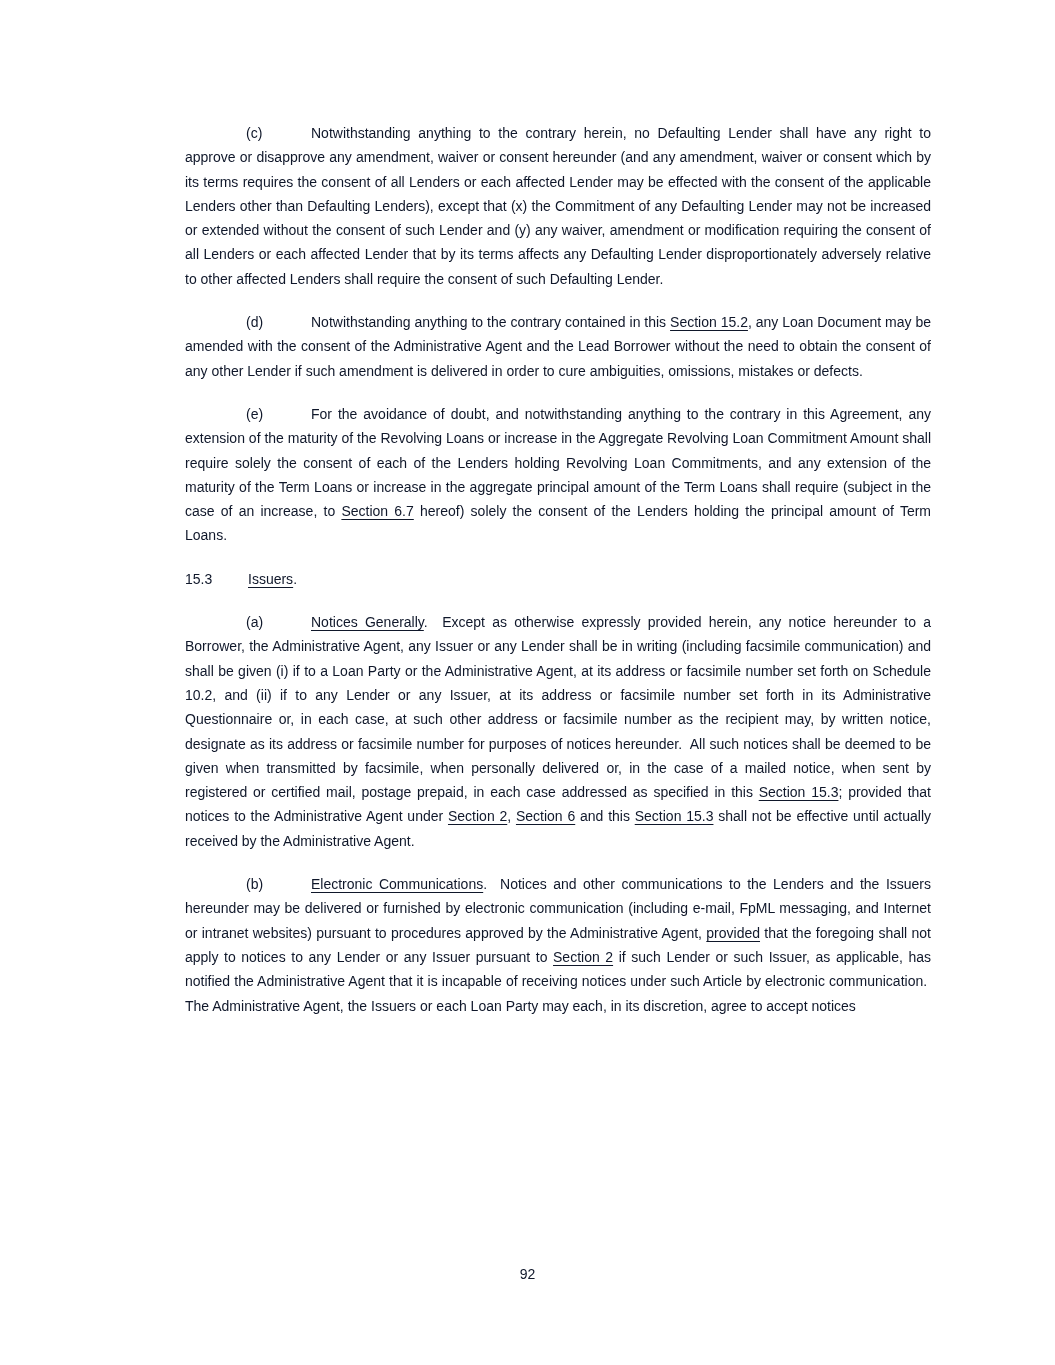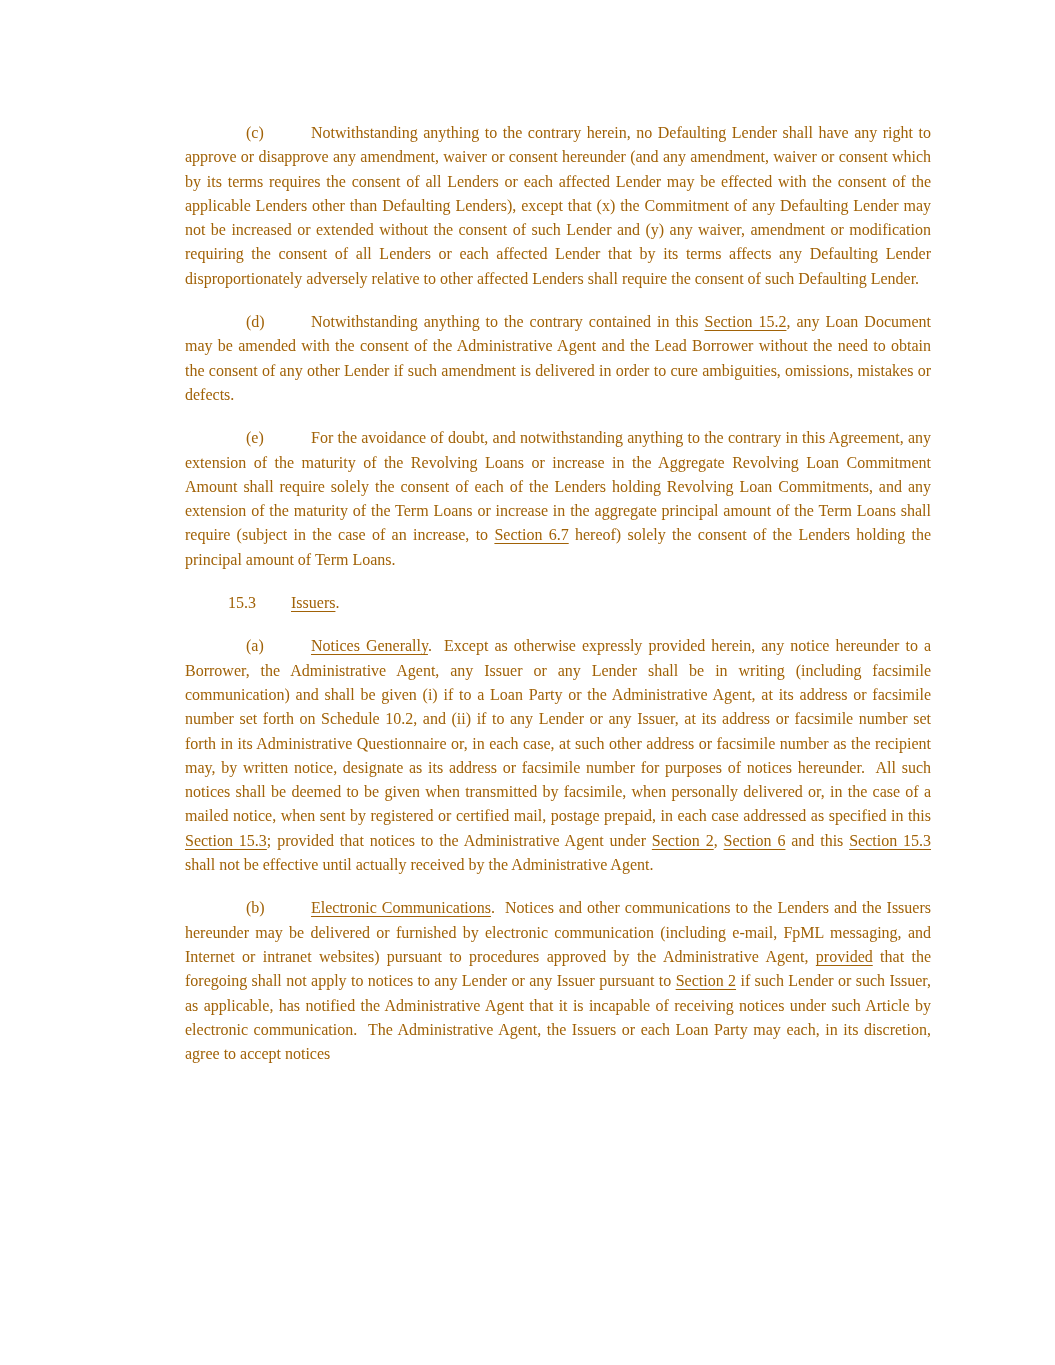--- a/index.html
+++ b/index.html
@@ -5,23 +5,23 @@
   html, body {
     margin: 0;
     padding: 0;
     background: #ffffff;
   }
   .page {
     position: relative;
     width: 1055px;
     height: 1365px;
     background: #ffffff;
-    color: #a16207;
-    font-family: Liberation Serif, serif;
-    font-size: 16px;
+    color: #0f172a;
+    font-family: Liberation Sans, sans-serif;
+    font-size: 14px;
     line-height: 24.3px;
     overflow: hidden;
   }
   .doc-body {
     position: absolute;
     left: 185px;
     top: 121px;
     width: 746px;
   }
   p.para {
@@ -36,21 +36,20 @@
   }
   .label {
     display: inline-block;
     width: 65px;
     text-indent: 0;
   }
   .hlabel {
     display: inline-block;
     width: 63px;
     text-indent: 0;
-    margin-left: 43px;
   }
   u {
     text-decoration: underline;
     text-underline-offset: 3px;
   }
   .page-number {
     position: absolute;
     left: 0;
     top: 1262px;
     width: 100%;
@@ -62,13 +61,14 @@
 
 <div class="page">
   <div class="doc-body" id="doc-body">
       <p class="para"><span class="label">(c)</span><span>Notwithstanding anything to the contrary herein, no Defaulting Lender shall have any right to approve or disapprove any amendment, waiver or consent hereunder (and any amendment, waiver or consent which by its terms requires the consent of all Lenders or each affected Lender may be effected with the consent of the applicable Lenders other than Defaulting Lenders), except that (x) the Commitment of any Defaulting Lender may not be increased or extended without the consent of such Lender and (y) any waiver, amendment or modification requiring the consent of all Lenders or each affected Lender that by its terms affects any Defaulting Lender disproportionately adversely relative to other affected Lenders shall require the consent of such Defaulting Lender.</span></p>
       <p class="para"><span class="label">(d)</span><span>Notwithstanding anything to the contrary contained in this </span><u>Section 15.2</u><span>, any Loan Document may be amended with the consent of the Administrative Agent and the Lead Borrower without the need to obtain the consent of any other Lender if such amendment is delivered in order to cure ambiguities, omissions, mistakes or defects.</span></p>
       <p class="para"><span class="label">(e)</span><span>For the avoidance of doubt, and notwithstanding anything to the contrary in this Agreement, any extension of the maturity of the Revolving Loans or increase in the Aggregate Revolving Loan Commitment Amount shall require solely the consent of each of the Lenders holding Revolving Loan Commitments, and any extension of the maturity of the Term Loans or increase in the aggregate principal amount of the Term Loans shall require (subject in the case of an increase, to </span><u>Section 6.7</u><span> hereof) solely the consent of the Lenders holding the principal amount of Term Loans.</span></p>
       <p class="heading"><span class="hlabel">15.3</span><u>Issuers</u><span>.</span></p>
       <p class="para"><span class="label">(a)</span><u>Notices Generally</u><span>.&nbsp; Except as otherwise expressly provided herein, any notice hereunder to a Borrower, the Administrative Agent, any Issuer or any Lender shall be in writing (including facsimile communication) and shall be given (i) if to a Loan Party or the Administrative Agent, at its address or facsimile number set forth on Schedule 10.2, and (ii) if to any Lender or any Issuer, at its address or facsimile number set forth in its Administrative Questionnaire or, in each case, at such other address or facsimile number as the recipient may, by written notice, designate as its address or facsimile number for purposes of notices hereunder.&nbsp; All such notices shall be deemed to be given when transmitted by facsimile, when personally delivered or, in the case of a mailed notice, when sent by registered or certified mail, postage prepaid, in each case addressed as specified in this </span><u>Section 15.3</u><span>; provided that notices to the Administrative Agent under </span><u>Section 2</u><span>, </span><u>Section 6</u><span> and this </span><u>Section 15.3</u><span> shall not be effective until actually received by the Administrative Agent.</span></p>
       <p class="para"><span class="label">(b)</span><u>Electronic Communications</u><span>.&nbsp; Notices and other communications to the Lenders and the Issuers hereunder may be delivered or furnished by electronic communication (including e-mail, FpML messaging, and Internet or intranet websites) pursuant to procedures approved by the Administrative Agent, </span><u>provided</u><span> that the foregoing shall not apply to notices to any Lender or any Issuer pursuant to </span><u>Section 2</u><span> if such Lender or such Issuer, as applicable, has notified the Administrative Agent that it is incapable of receiving notices under such Article by electronic communication.&nbsp; The Administrative Agent, the Issuers or each Loan Party may each, in its discretion, agree to accept notices</span></p>
     </div>
+  <div class="page-number">92</div>
 </div>
 
 </body></html>

